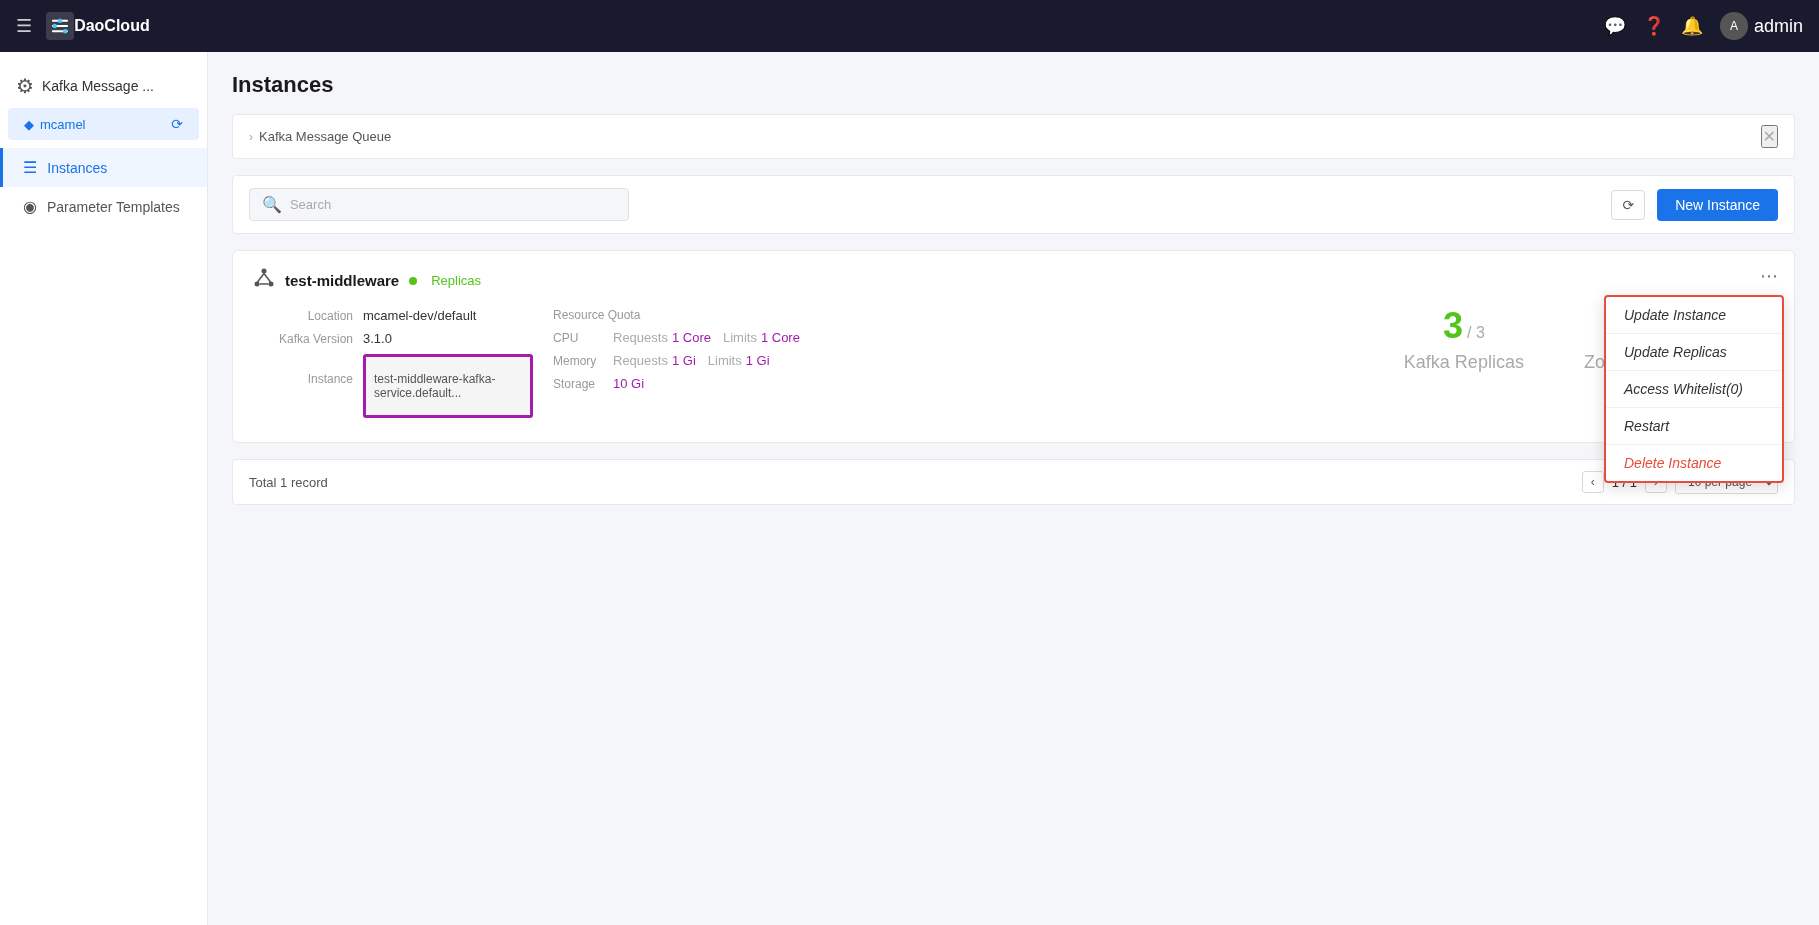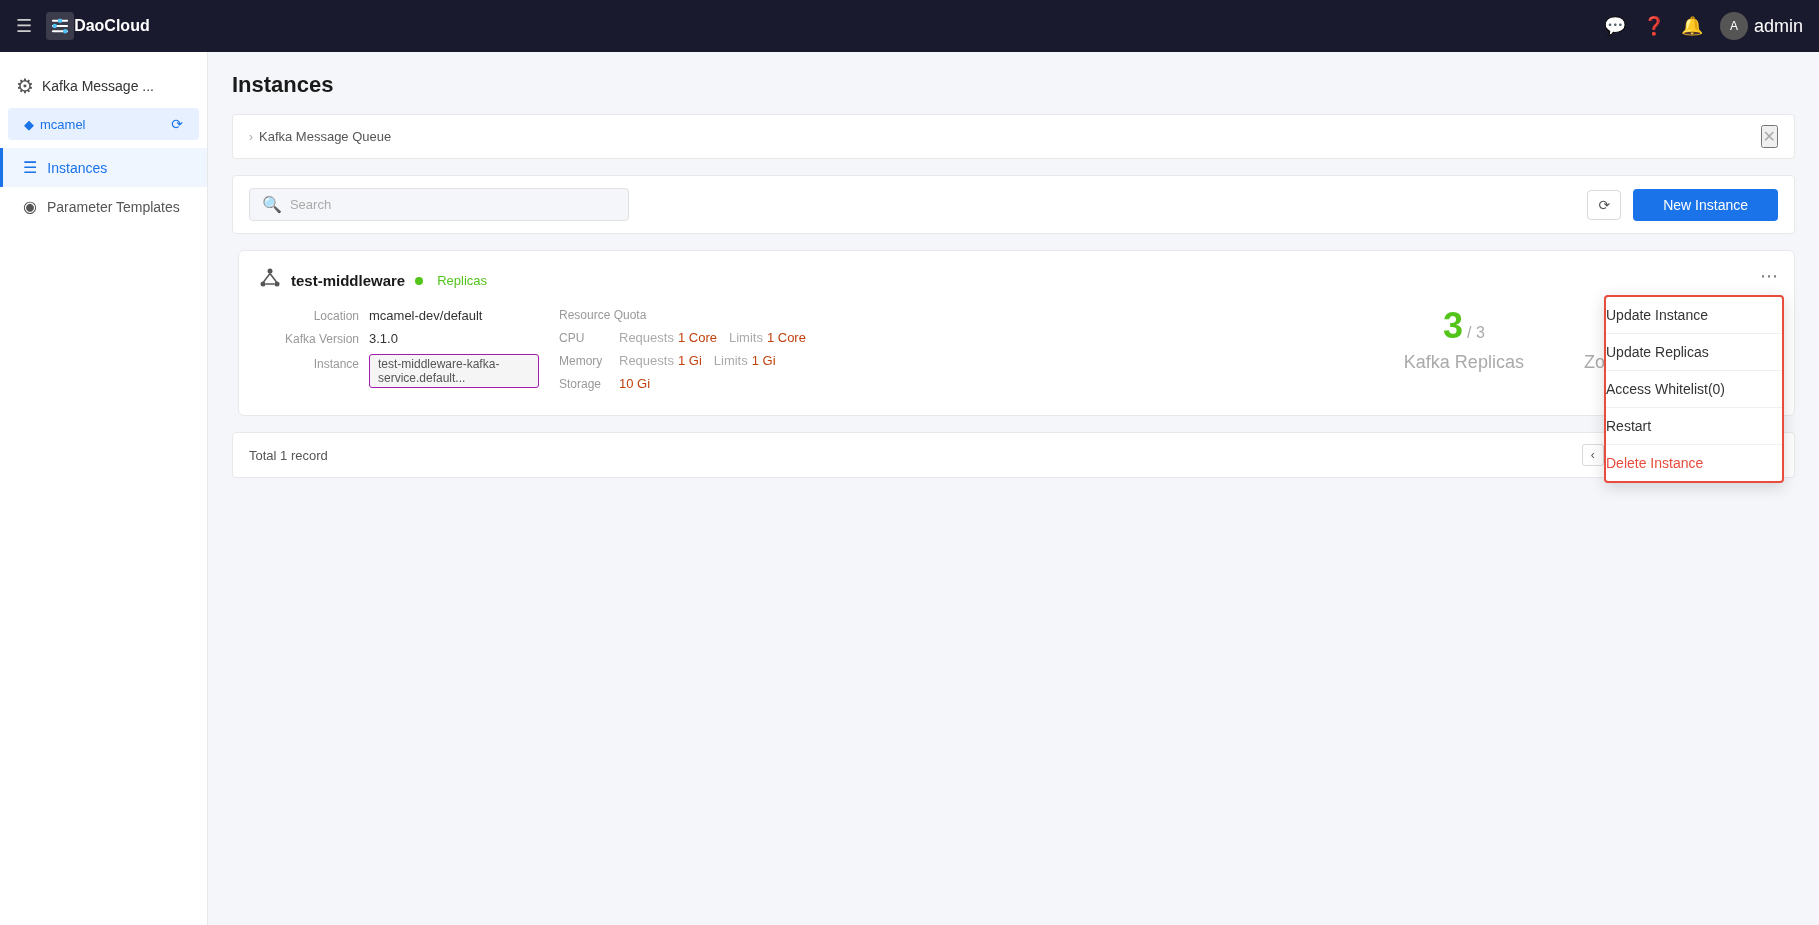--- a/index.html
+++ b/index.html
@@ -149,21 +149,21 @@
       padding: 6px 10px;
       cursor: pointer;
       color: #555;
       font-size: 14px;
     }
     .new-instance-btn {
       background: #1a73e8;
       color: #fff;
       border: none;
       border-radius: 4px;
-      padding: 8px 30px;
+      padding: 8px 18px;
       font-size: 14px;
       font-weight: 500;
       cursor: pointer;
     }
 
     
     .instance-card {
       background: #fff;
       border: 1px solid #e8e8e8;
       border-radius: 6px;
@@ -197,32 +197,32 @@
       grid-template-columns: 280px 1fr auto auto;
       gap: 0;
       align-items: start;
     }
     .detail-section { }
     .detail-row { display: flex; align-items: baseline; margin-bottom: 8px; font-size: 13px; }
     .detail-label { color: #999; min-width: 110px; text-align: right; padding-right: 10px; font-size: 12px; }
     .detail-value { color: #333; font-weight: 500; }
     .address-tag {
       background: #f5f5f5;
-      border: 1px solid #a21caf;
+      border: 3px solid #a21caf;
       border-radius: 3px;
-      padding: 2px 8px;
+      padding: 15px 8px;
       font-size: 12px;
       color: #555;
     }
 
     .resource-section { padding-left: 20px; }
     .resource-row { display: flex; align-items: center; margin-bottom: 8px; font-size: 13px; gap: 0; }
     .resource-label { color: #999; min-width: 60px; font-size: 12px; }
     .rk-label { color: #aaa; }
-    .rk-value { color: #c2410c; font-weight: 500; }
+    .rk-value { color: #a21caf; font-weight: 500; }
 
     .replica-section {
       display: flex;
       flex-direction: column;
       align-items: center;
       padding: 0 30px;
       gap: 4px;
     }
     .replica-num { font-size: 36px; font-weight: 700; color: #52c41a; line-height: 1; }
     .replica-total { font-size: 16px; color: #aaa; }
@@ -267,25 +267,26 @@
       top: 44px;
       right: 10px;
       background: #fff;
       border: 2px solid #e74c3c;
       border-radius: 4px;
       box-shadow: 0 4px 16px rgba(0,0,0,0.15);
       z-index: 200;
       min-width: 180px;
     }
     .context-menu-item {
-      padding: 10px 0;
+      padding: 10px 18px;
       font-size: 14px;
       color: #333;
       cursor: pointer;
       white-space: nowrap;
+      font-style: italic;
     }
     .context-menu-item.danger { color: #e74c3c; }
     .context-menu-divider { height: 1px; background: #f0f0f0; }
   </style>
 </head>
 <body>
 
 <nav class="navbar">
   <div class="navbar-left">
     <span class="hamburger-icon">☰</span>
@@ -352,21 +353,21 @@
       <div class="search-box">
         <span style="color:#aaa;">🔍</span>
         <input type="text" placeholder="Search" style="">
       </div>
       <div class="toolbar-right">
         <button class="refresh-btn">⟳</button>
         <button class="new-instance-btn">New Instance</button>
       </div>
     </div>
 
-    <div class="instance-card" style="position:relative;margin-left:6px;">
+    <div class="instance-card" style="position:relative;">
       <div class="instance-header">
         <span class="instance-icon">
           <svg width="22" height="22" viewBox="0 0 22 22" fill="none">
             <circle cx="11" cy="4" r="2.5" fill="#555"></circle>
             <circle cx="4" cy="17" r="2.5" fill="#555"></circle>
             <circle cx="18" cy="17" r="2.5" fill="#555"></circle>
             <line x1="11" y1="6.5" x2="4.5" y2="15" stroke="#555" stroke-width="1.5"></line>
             <line x1="11" y1="6.5" x2="17.5" y2="15" stroke="#555" stroke-width="1.5"></line>
             <line x1="6.5" y1="17" x2="15.5" y2="17" stroke="#555" stroke-width="1.5"></line>
           </svg>

